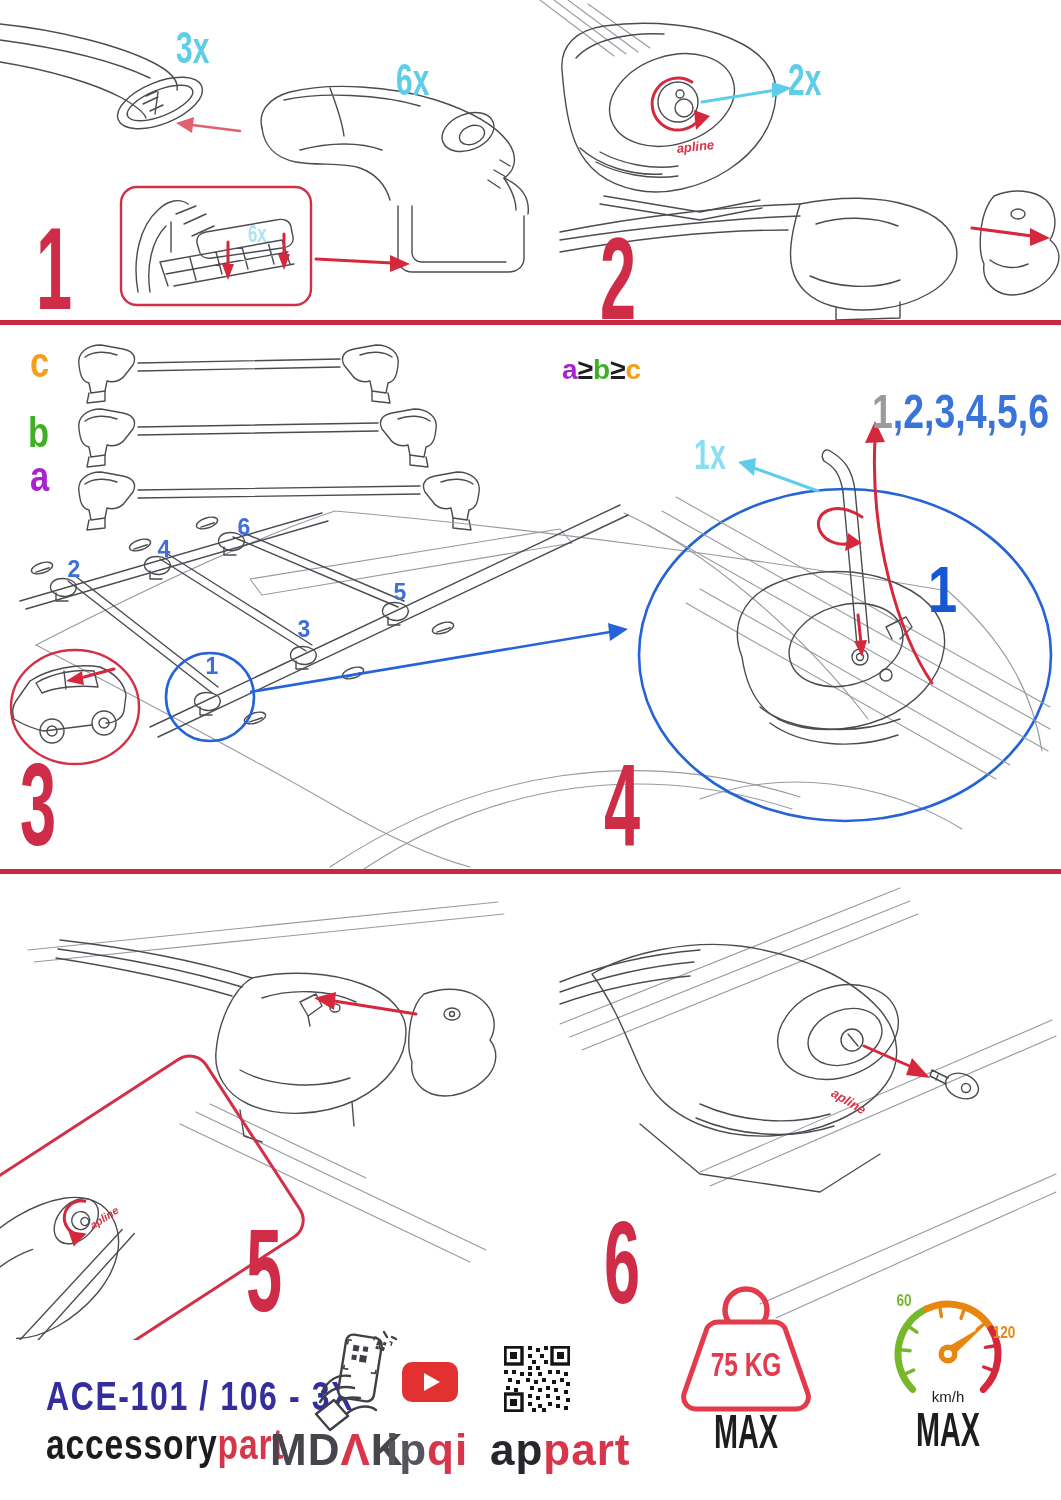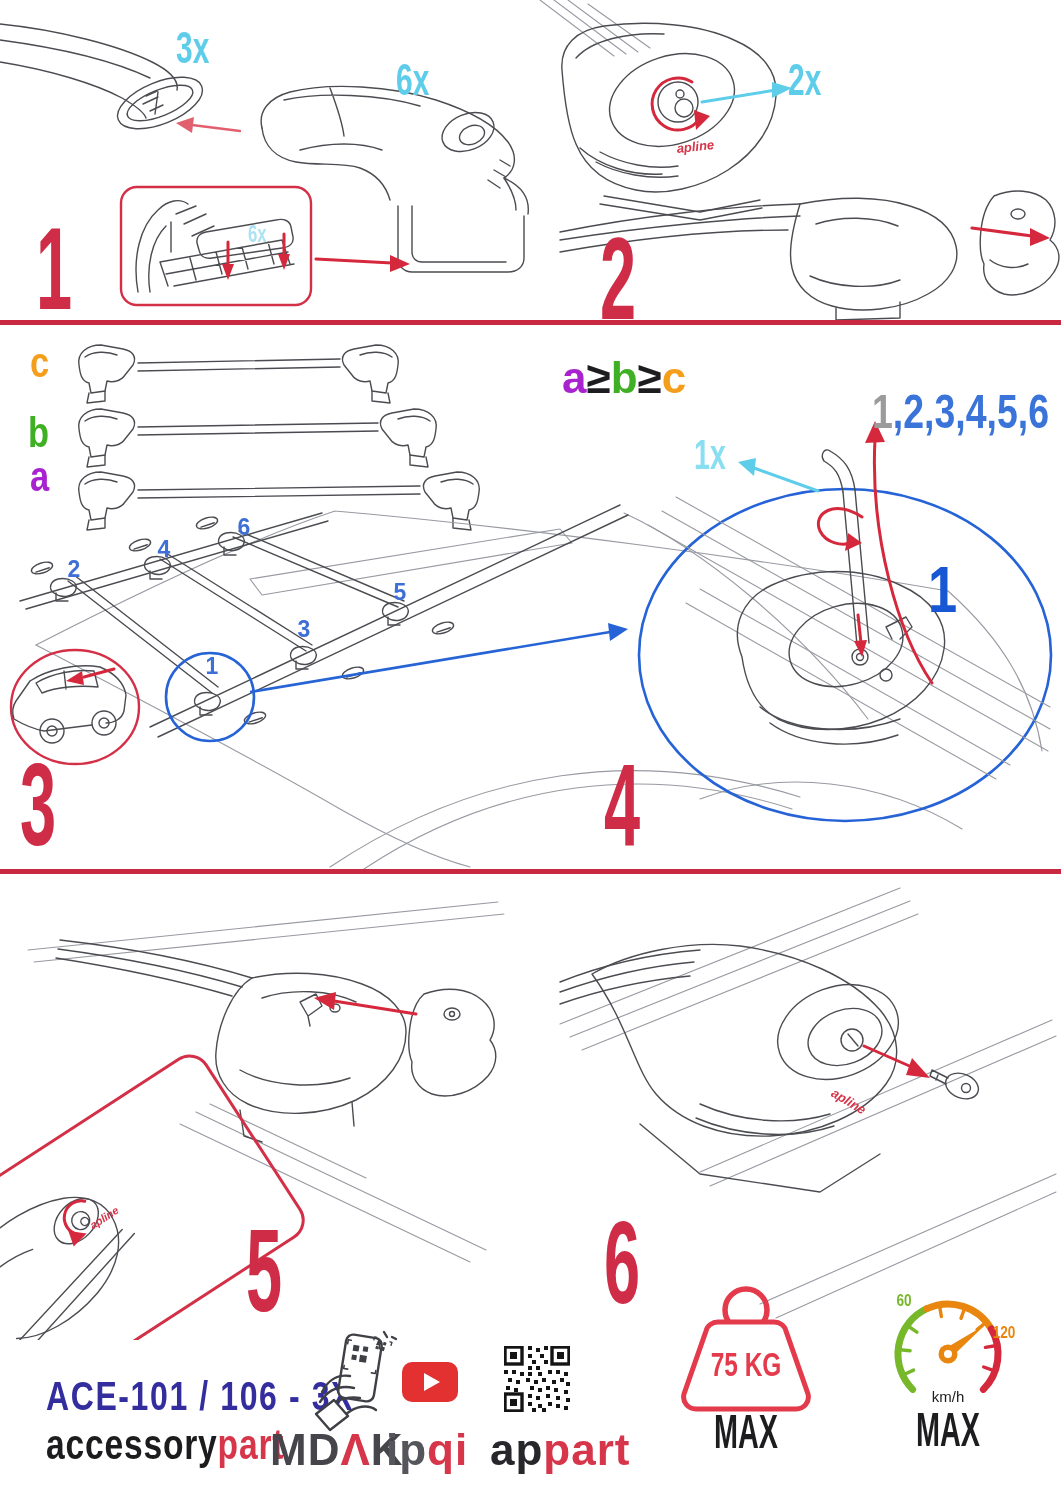--- a/index.html
+++ b/index.html
@@ -7,21 +7,21 @@
         font-family:"Liberation Sans",sans-serif;}
   .t{position:absolute;white-space:nowrap;line-height:1;}
   .divider{position:absolute;left:0;width:1061px;height:5px;background:#c92940;}
   .stepnum{color:#cf2d47;font-weight:700;font-size:116px;line-height:.82;
            transform:scaleX(.56);transform-origin:left top;}
   .cyan{color:#5ecde9;font-weight:700;font-size:44px;transform:scaleX(.68);transform-origin:left top;}
   .cyanlt{color:#8adef2;font-weight:700;font-size:42px;transform:scaleX(.68);transform-origin:left top;}
   .cyansm{color:#9fdef0;font-weight:700;font-size:24px;transform:scaleX(.7);transform-origin:left top;opacity:.85;}
   .abc{font-weight:700;font-size:42px;transform:scaleX(.82);transform-origin:left top;}
   .ca{color:#a822cf;} .cb{color:#3faf24;} .cc{color:#f59e1b;} .ck{color:#1d1d1f;}
-  .formula{font-weight:700;font-size:44px;}
+  .formula{font-weight:700;font-size:28px;}
   .seq{font-weight:700;font-size:48px;color:#3b74d9;transform:scaleX(.78);transform-origin:left top;}
   .seqfirst{color:#9b9b9b;}
   .roofnum{color:#3d6fd7;font-weight:700;font-size:23px;transform:translateX(-50%);}
   .callout{color:#1857d4;font-weight:700;font-size:64px;transform:scaleX(.82);transform-origin:left top;}
   .aplogo{color:#d6354a;font-weight:700;font-style:italic;font-size:13px;transform-origin:left top;}
   .model{color:#332d9e;font-weight:700;font-size:40px;letter-spacing:2px;
          transform:scaleX(.8);transform-origin:left top;}
   .apart{font-weight:700;font-size:42px;letter-spacing:1px;color:#1c1c1e;
          transform:scaleX(.8);transform-origin:left top;}
   .apart .red,.blogo .red{color:#d6354a;}

